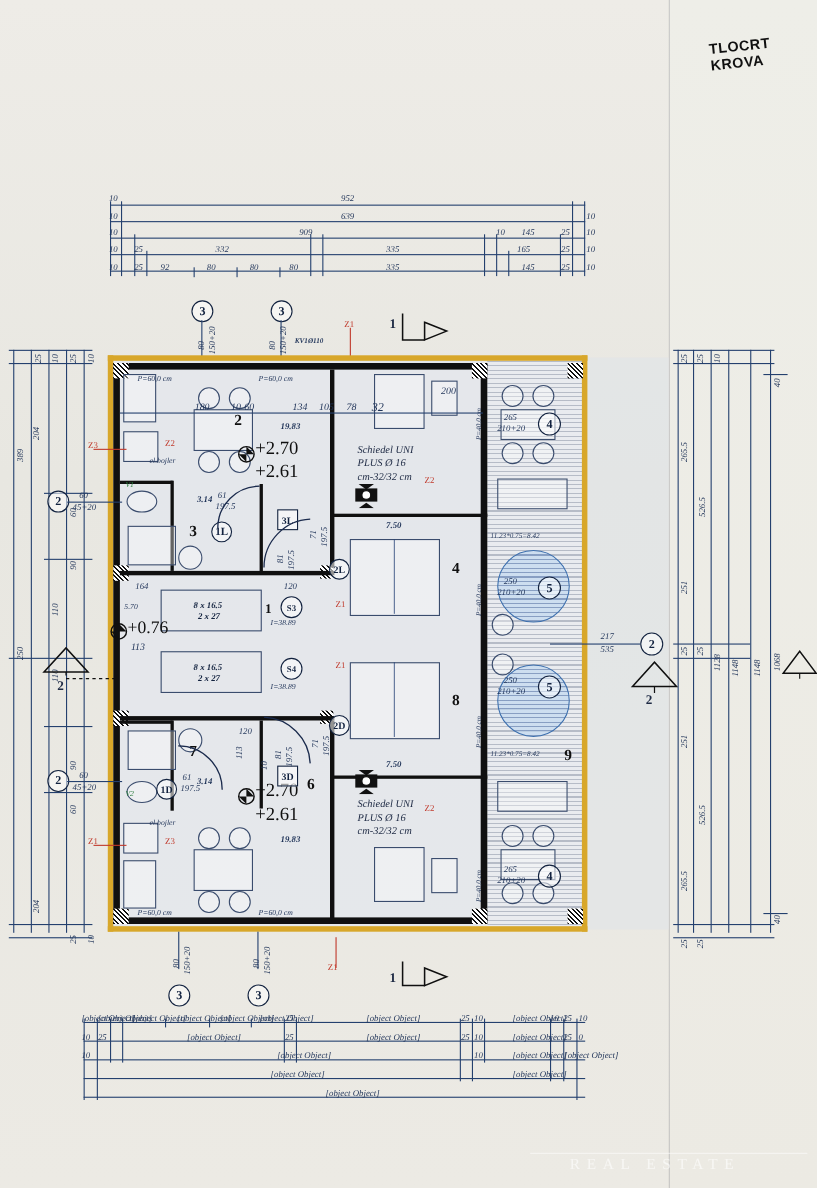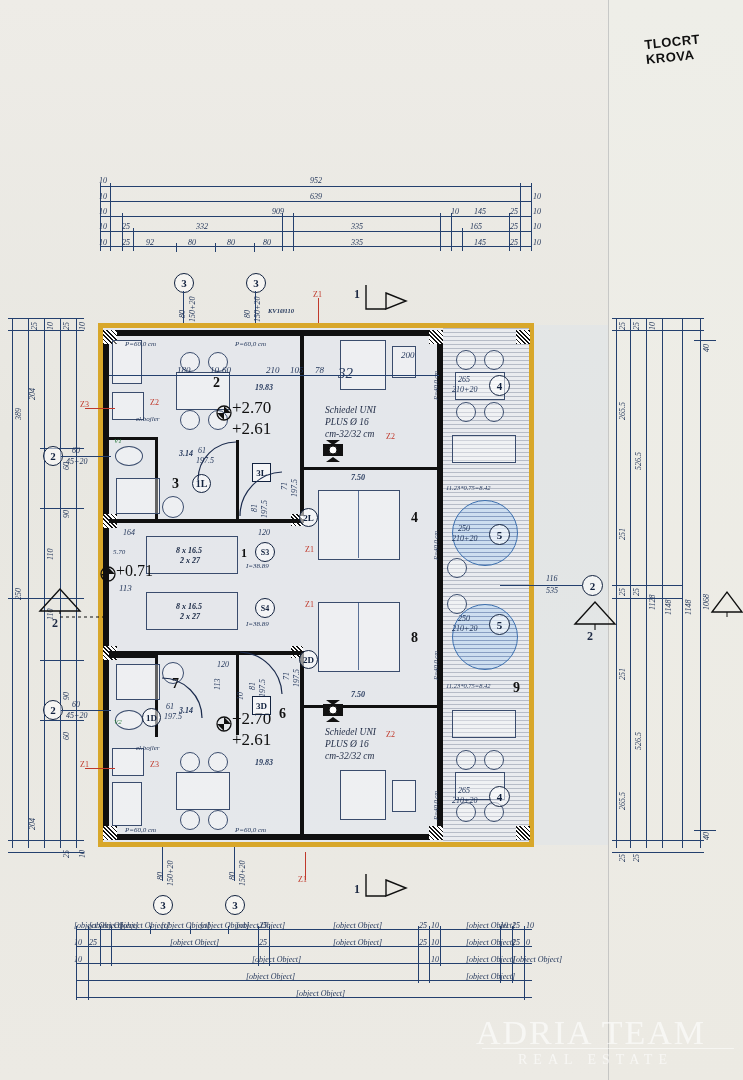--- a/index.html
+++ b/index.html
@@ -195,24 +195,24 @@
   <div class="furn" style="left:392px;top:346px;width:22px;height:30px;"></div>
   <div class="furn" style="left:318px;top:490px;width:80px;height:68px;"></div>
   <div class="ln thin" style="left:358px;top:490px;height:68px;width:1px;"></div>
   <div class="furn" style="left:116px;top:478px;width:42px;height:34px;"></div>
   <div class="furn r" style="left:162px;top:496px;width:20px;height:20px;"></div>
   <div class="furn r" style="left:115px;top:446px;width:26px;height:18px;"></div>
 
   <div class="dimtxt" style="left:177px;top:365px;font-size:9px;">180</div>
   <div class="dimtxt" style="left:210px;top:365px;font-size:9px;">10</div>
   <div class="dimtxt" style="left:222px;top:365px;font-size:9px;">60</div>
-  <div class="dimtxt" style="left:266px;top:365px;font-size:9px;">210</div>
+  <div class="dimtxt" style="left:266px;top:365px;font-size:9px;">134</div>
   <div class="dimtxt" style="left:290px;top:365px;font-size:9px;">105</div>
   <div class="dimtxt" style="left:315px;top:365px;font-size:9px;">78</div>
-  <div class="dimtxt" style="left:338px;top:365px;font-size:15px;">32</div>
+  <div class="dimtxt" style="left:338px;top:365px;font-size:11px;">32</div>
   <div class="dimtxt" style="left:385px;top:350px;font-size:9px;padding-left:16px;">200</div>
   <div class="ln h" style="left:109px;top:375px;width:330px;"></div>
 
   <div class="roomno" style="left:213px;top:375px;">2</div>
   <div class="dimtxt" style="left:255px;top:383px;font-weight:bold;">19.83</div>
   <div class="roomno" style="left:172px;top:476px;">3</div>
   <div class="dimtxt" style="left:179px;top:449px;font-weight:bold;">3.14</div>
   <div class="roomno" style="left:411px;top:510px;">4</div>
   <div class="dimtxt" style="left:351px;top:473px;font-weight:bold;">7.50</div>
   <div class="roomno" style="left:241px;top:546px;font-size:12px;">1</div>
@@ -300,21 +300,21 @@
   <div class="dimtxt" style="left:123px;top:528px;font-size:8px;">164</div>
   <div class="dimtxt" style="left:258px;top:528px;font-size:8px;">120</div>
   <div class="dimtxt" style="left:113px;top:548px;font-size:7px;">5.70</div>
 
   <div>
     <svg style="position:absolute;left:100px;top:566px;" width="16" height="16">
       <circle cx="8" cy="8" r="7" fill="none" stroke="#101010" stroke-width="1.3"></circle>
       <path d="M8,1 L8,8 L15,8 Z" fill="#101010"></path>
         <path d="M8,15 L8,8 L1,8 Z" fill="#101010"></path>
       </svg>
-    <div class="elev" style="left:116px;top:562px;font-size:16px;">+0.71</div>
+    <div class="elev" style="left:116px;top:562px;font-size:16px;">+0.76</div>
     <div class="dimtxt" style="left:119px;top:583px;font-size:9px;">113</div>
   </div>
 
   <div class="furn" style="left:116px;top:664px;width:42px;height:34px;"></div>
   <div class="furn r" style="left:162px;top:662px;width:20px;height:20px;"></div>
   <div class="furn r" style="left:115px;top:710px;width:26px;height:18px;"></div>
   <div class="furn" style="left:112px;top:748px;width:30px;height:26px;"></div>
   <div class="furn" style="left:112px;top:782px;width:28px;height:42px;"></div>
   <div class="furn" style="left:176px;top:772px;width:52px;height:36px;"></div>
   <div class="furn r" style="left:180px;top:752px;width:18px;height:18px;"></div>
@@ -515,21 +515,21 @@
     <div class="dimtxt v" style="left:648px;top:330px;">10</div>
     <div class="dimtxt v" style="left:618px;top:596px;">25</div>
     <div class="dimtxt v" style="left:632px;top:596px;">25</div>
     <div class="dimtxt v" style="left:618px;top:862px;">25</div>
     <div class="dimtxt v" style="left:632px;top:862px;">25</div>
   </div>
 
   <div>
     <div class="circ" style="left:582px;top:575px;width:19px;height:19px;font-size:11px;">2</div>
     <div class="ln h" style="left:500px;top:585px;width:82px;"></div>
-    <div class="dimtxt" style="left:546px;top:574px;">116</div>
+    <div class="dimtxt" style="left:546px;top:574px;">217</div>
     <div class="dimtxt" style="left:546px;top:586px;">535</div>
   </div>
 
   <div class="secmark" style="left:573px;top:598px;">
     <svg width="44" height="34">
         <path d="M2,26 L22,4 L42,26 Z" stroke="#101010" fill="none" stroke-width="1.4"></path>
       <path d="M22,26 L22,32" stroke="#101010" fill="none" stroke-width="1.1"></path>
       </svg>
     <div class="lbl b" style="position:absolute;left:14px;top:31px;font-size:12px;">2</div>
   </div>
@@ -616,17 +616,16 @@
     <div class="dimtxt" style="left:252px;top:955px;">[object Object]</div>
     <div class="dimtxt" style="left:431px;top:955px;">10</div>
     <div class="dimtxt" style="left:466px;top:955px;">[object Object]</div>
     <div class="dimtxt" style="left:513px;top:955px;">[object Object]</div>
 
     <div class="dimtxt" style="left:246px;top:972px;">[object Object]</div>
     <div class="dimtxt" style="left:466px;top:972px;">[object Object]</div>
     <div class="dimtxt" style="left:296px;top:989px;">[object Object]</div>
   </div>
 
-  <div class="wm" style="left:476px;top:1014px;font-size:34px;letter-spacing:2px;">ADRIA TEAM</div>
   <div class="wm" style="left:518px;top:1052px;font-size:14px;">REAL ESTATE</div>
   <div style="position:absolute;left:482px;top:1048px;width:252px;height:1px;background:rgba(255,255,255,.55);"></div>
 
 </div>
 
 </body></html>

